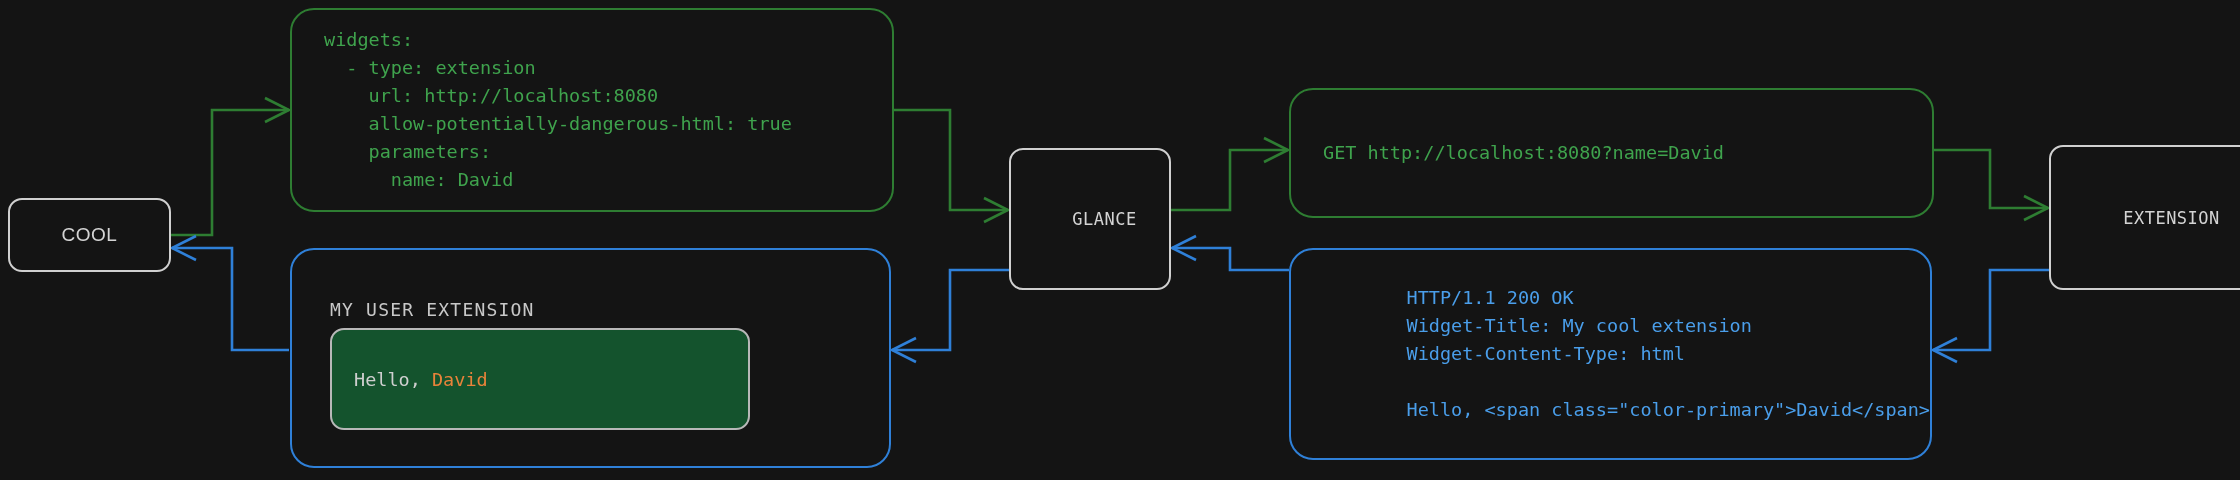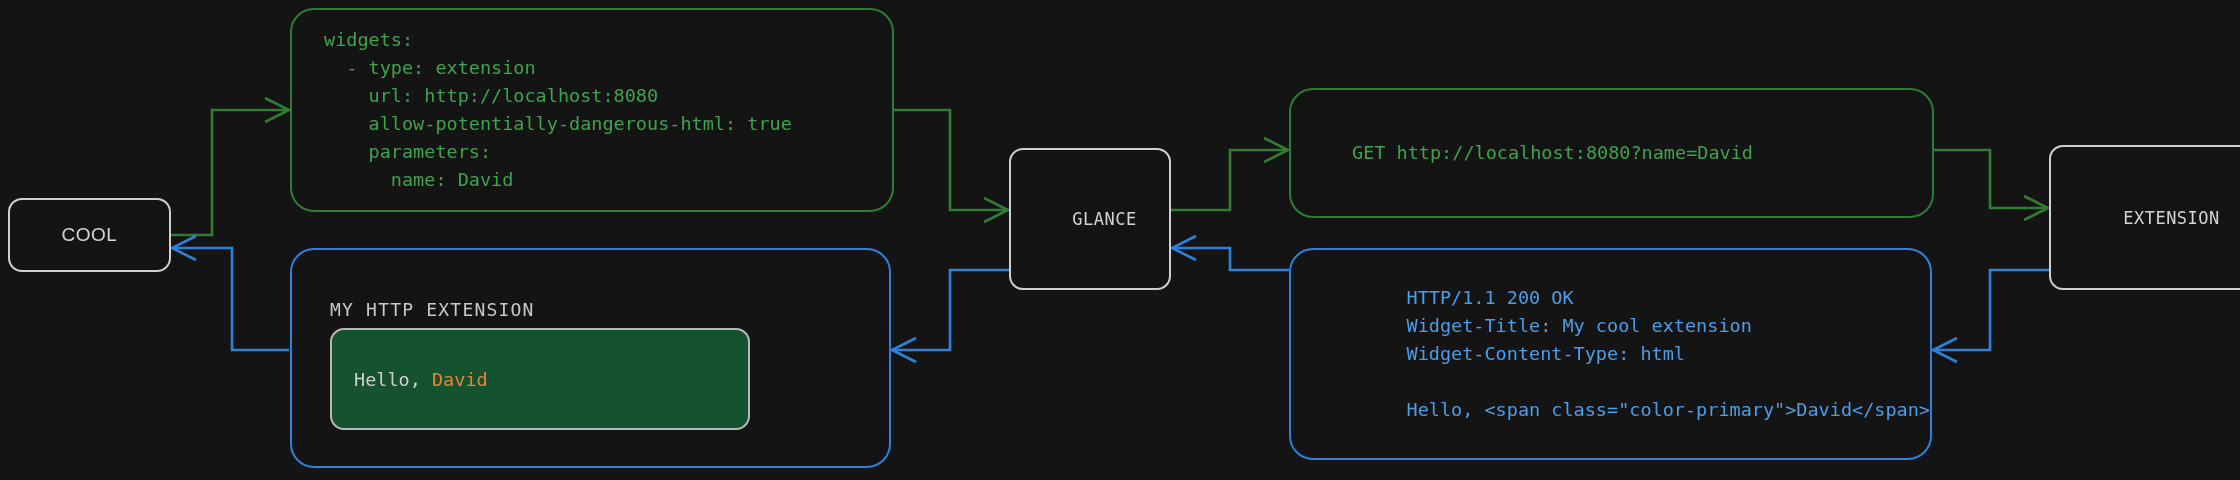--- a/index.html
+++ b/index.html
@@ -165,33 +165,33 @@
 
   <div class="codebox" style="left:290px; top:8px; width:604px; height:204px;">
     <pre class="code-text">widgets:
   - type: extension
     url: http://localhost:8080
     allow-potentially-dangerous-html: true
     parameters:
       name: David</pre>
   </div>
 
-  <div class="codebox" style="left:1289px; top:88px; width:645px; height:130px;padding-left:29px;">
+  <div class="codebox" style="left:1289px; top:88px; width:645px; height:130px;">
     <pre class="code-text">GET http://localhost:8080?name=David</pre>
   </div>
 
   <div class="codebox blue" style="left:1289px; top:248px; width:643px; height:212px;justify-content:flex-end;">
     <pre class="code-text blue">HTTP/1.1 200 OK
 Widget-Title: My cool extension
 Widget-Content-Type: html
 
 Hello, &lt;span class="color-primary"&gt;David&lt;/span&gt;</pre>
   </div>
 
   <div class="codebox blue" style="left:290px; top:248px; width:601px; height:220px;"></div>
 
-  <div class="widget-title">MY HTTP EXTENSION</div>
+  <div class="widget-title">MY USER EXTENSION</div>
 
   <div class="widget-card" style="left:330px; top:328px; width:420px; height:102px;">
     <div class="widget-card-text"><span>Hello, </span><span class="accent">David</span></div>
   </div>
 
 </div>
 
 </body></html>

